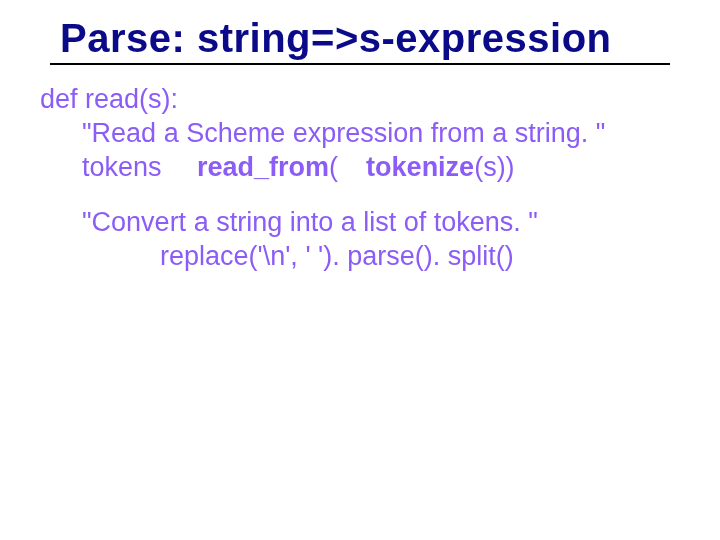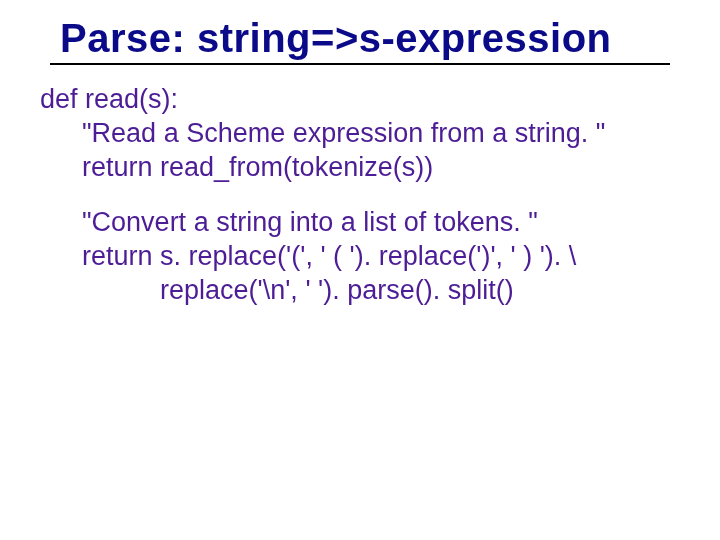--- a/index.html
+++ b/index.html
@@ -25,54 +25,53 @@
   .title {
     font-size: 40px;
     font-weight: bold;
     color: #0b0b8a;
     letter-spacing: 0.5px;
     white-space: nowrap;
   }
   .body {
     font-size: 27px;
     line-height: 1.25;
-    color: #4c1d95;
+    color: #8b5cf6;
   }
   .block {
     margin-bottom: 22px;
   }
   .indent1 {
     padding-left: 42px;
   }
   .indent2 {
     padding-left: 120px;
   }
-  .b { font-weight: normal; }
+  .b { font-weight: bold; margin-left: 28px; }
 </style>
 </head>
 <body>
 
 <div class="slide">
 
   <div class="title-wrap">
     <div class="title">Parse: string=&gt;s-expression</div>
   </div>
 
   <div class="body">
 
     <div class="block">
       <div>def read(s):</div>
       <div class="indent1">"Read a Scheme expression from a string. "</div>
       <div class="indent1">
-        <span>return </span><span class="b">read_from</span><span>(</span><span class="b">tokenize</span><span>(s))</span>
+        <span>tokens </span><span class="b">read_from</span><span>(</span><span class="b">tokenize</span><span>(s))</span>
       </div>
     </div>
 
 
     <div class="block">
       <div class="indent1">"Convert a string into a list of tokens. "</div>
-      <div class="indent1">return s. replace('(', ' ( '). replace(')', ' ) '). \</div>
       <div class="indent2">replace('\n', ' '). parse(). split()</div>
     </div>
 
   </div>
 
 </div>
 
 </body></html>

